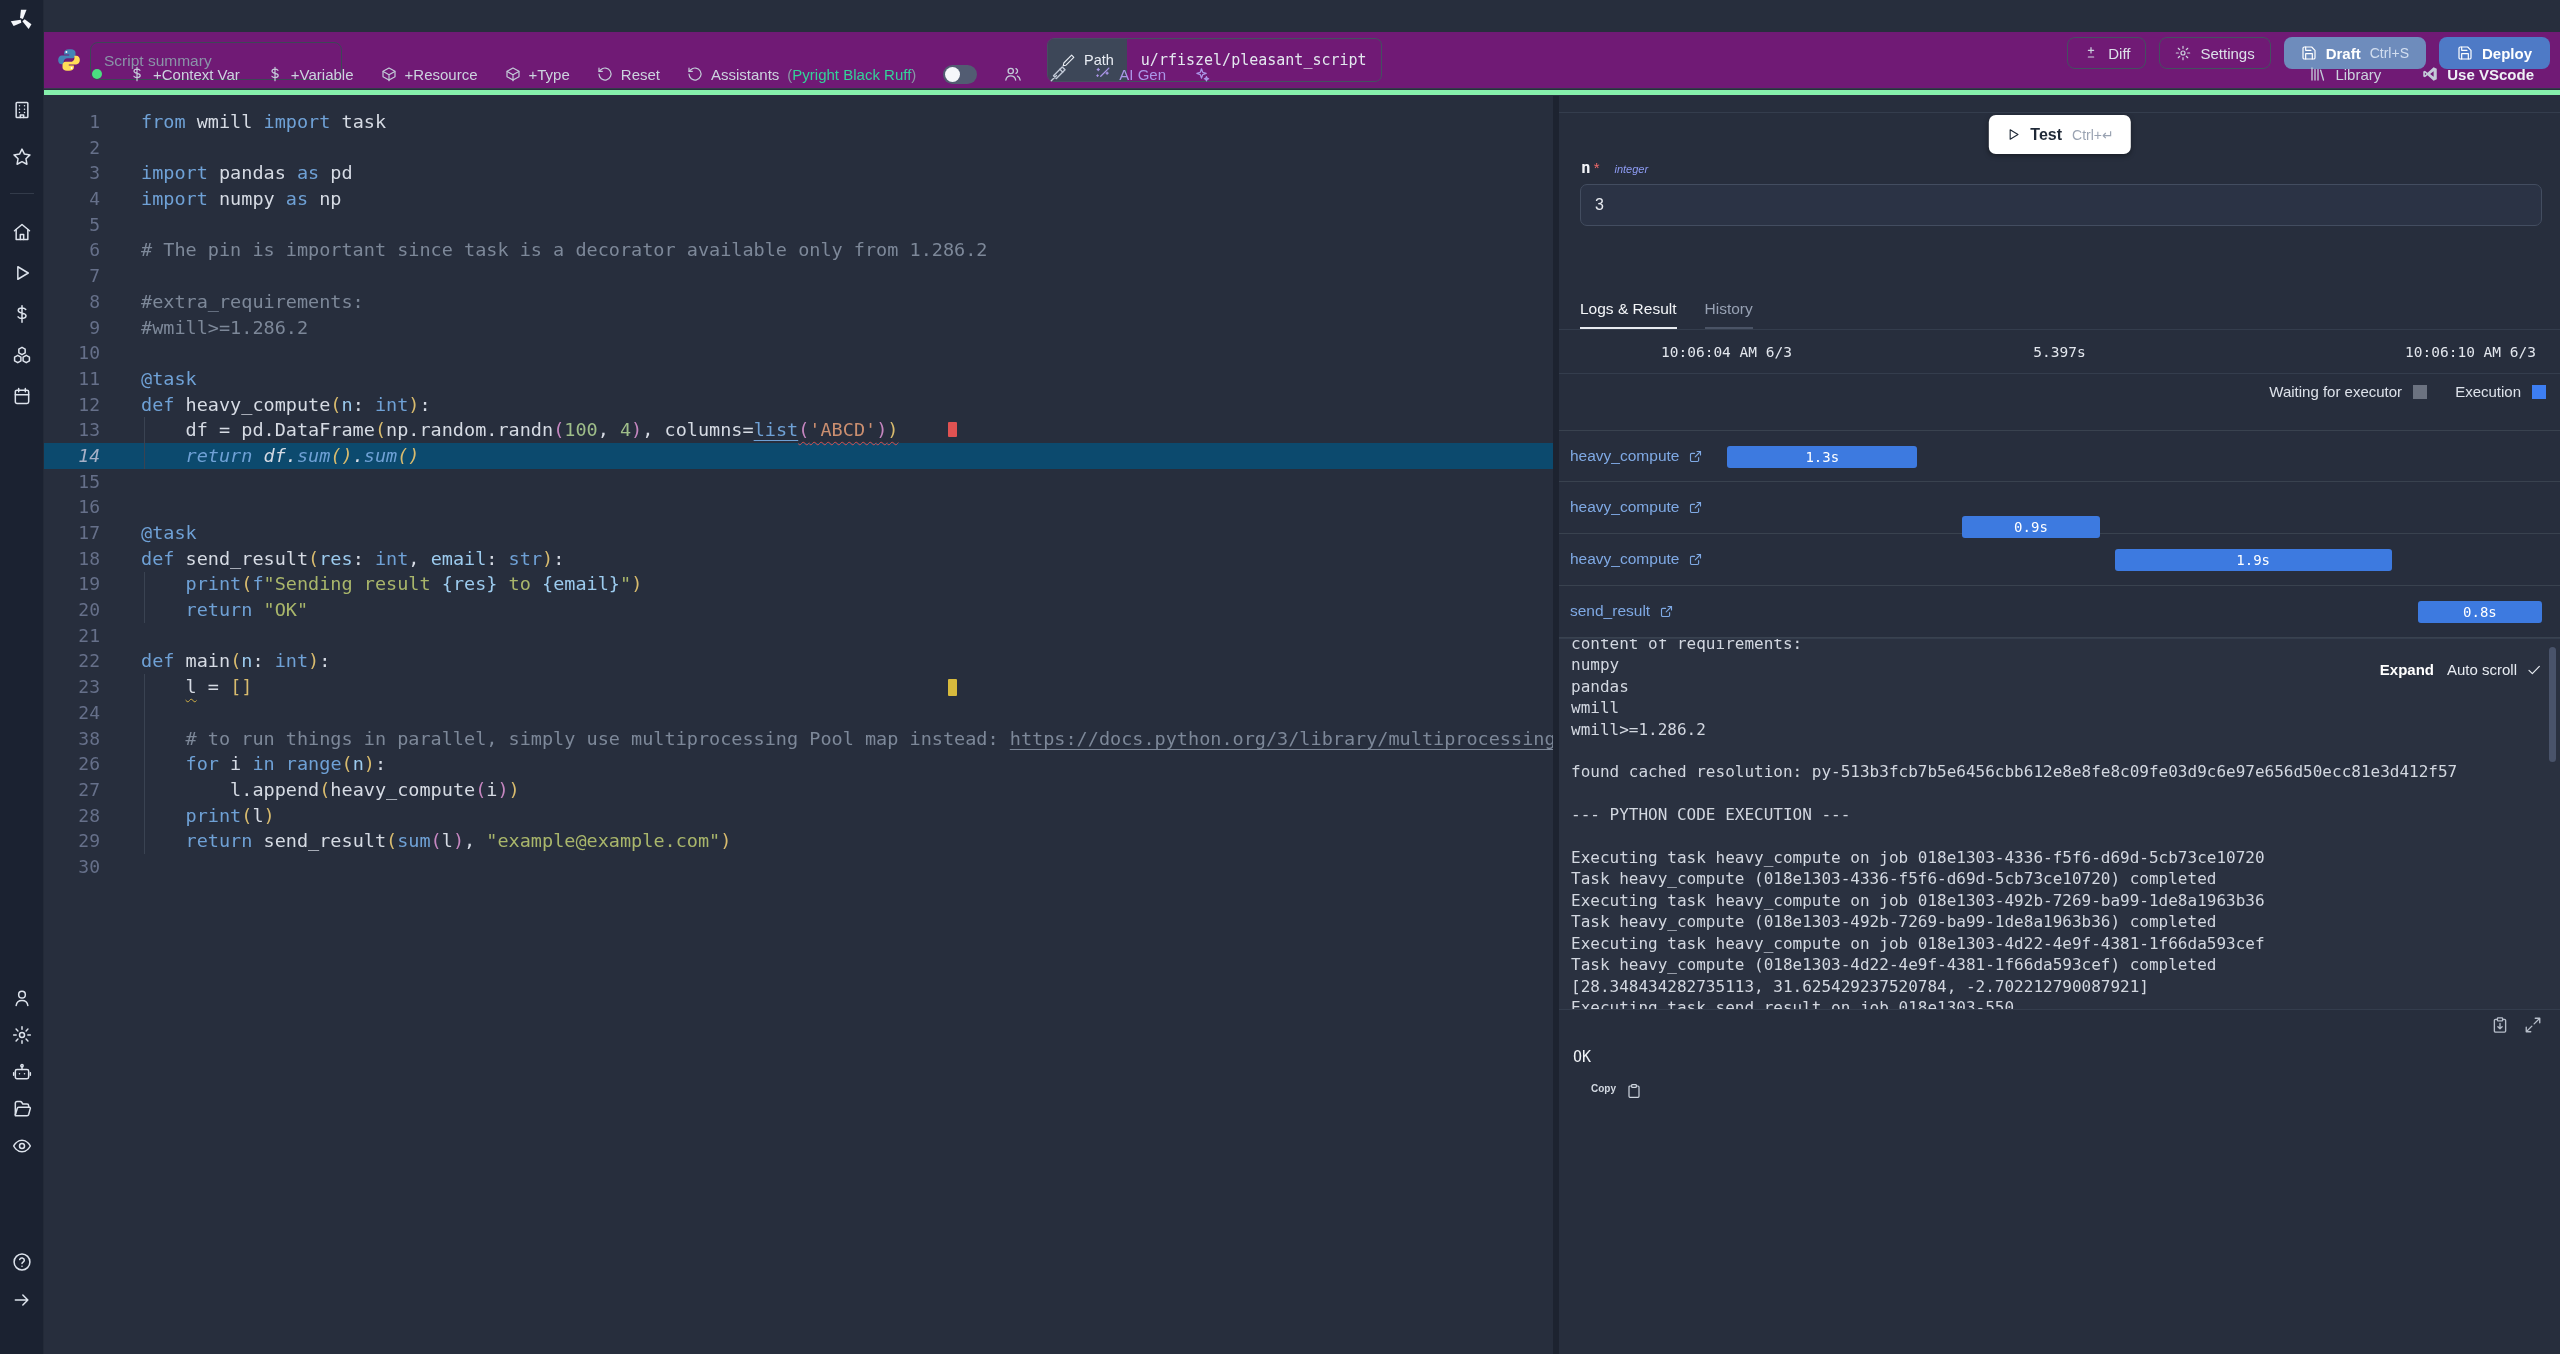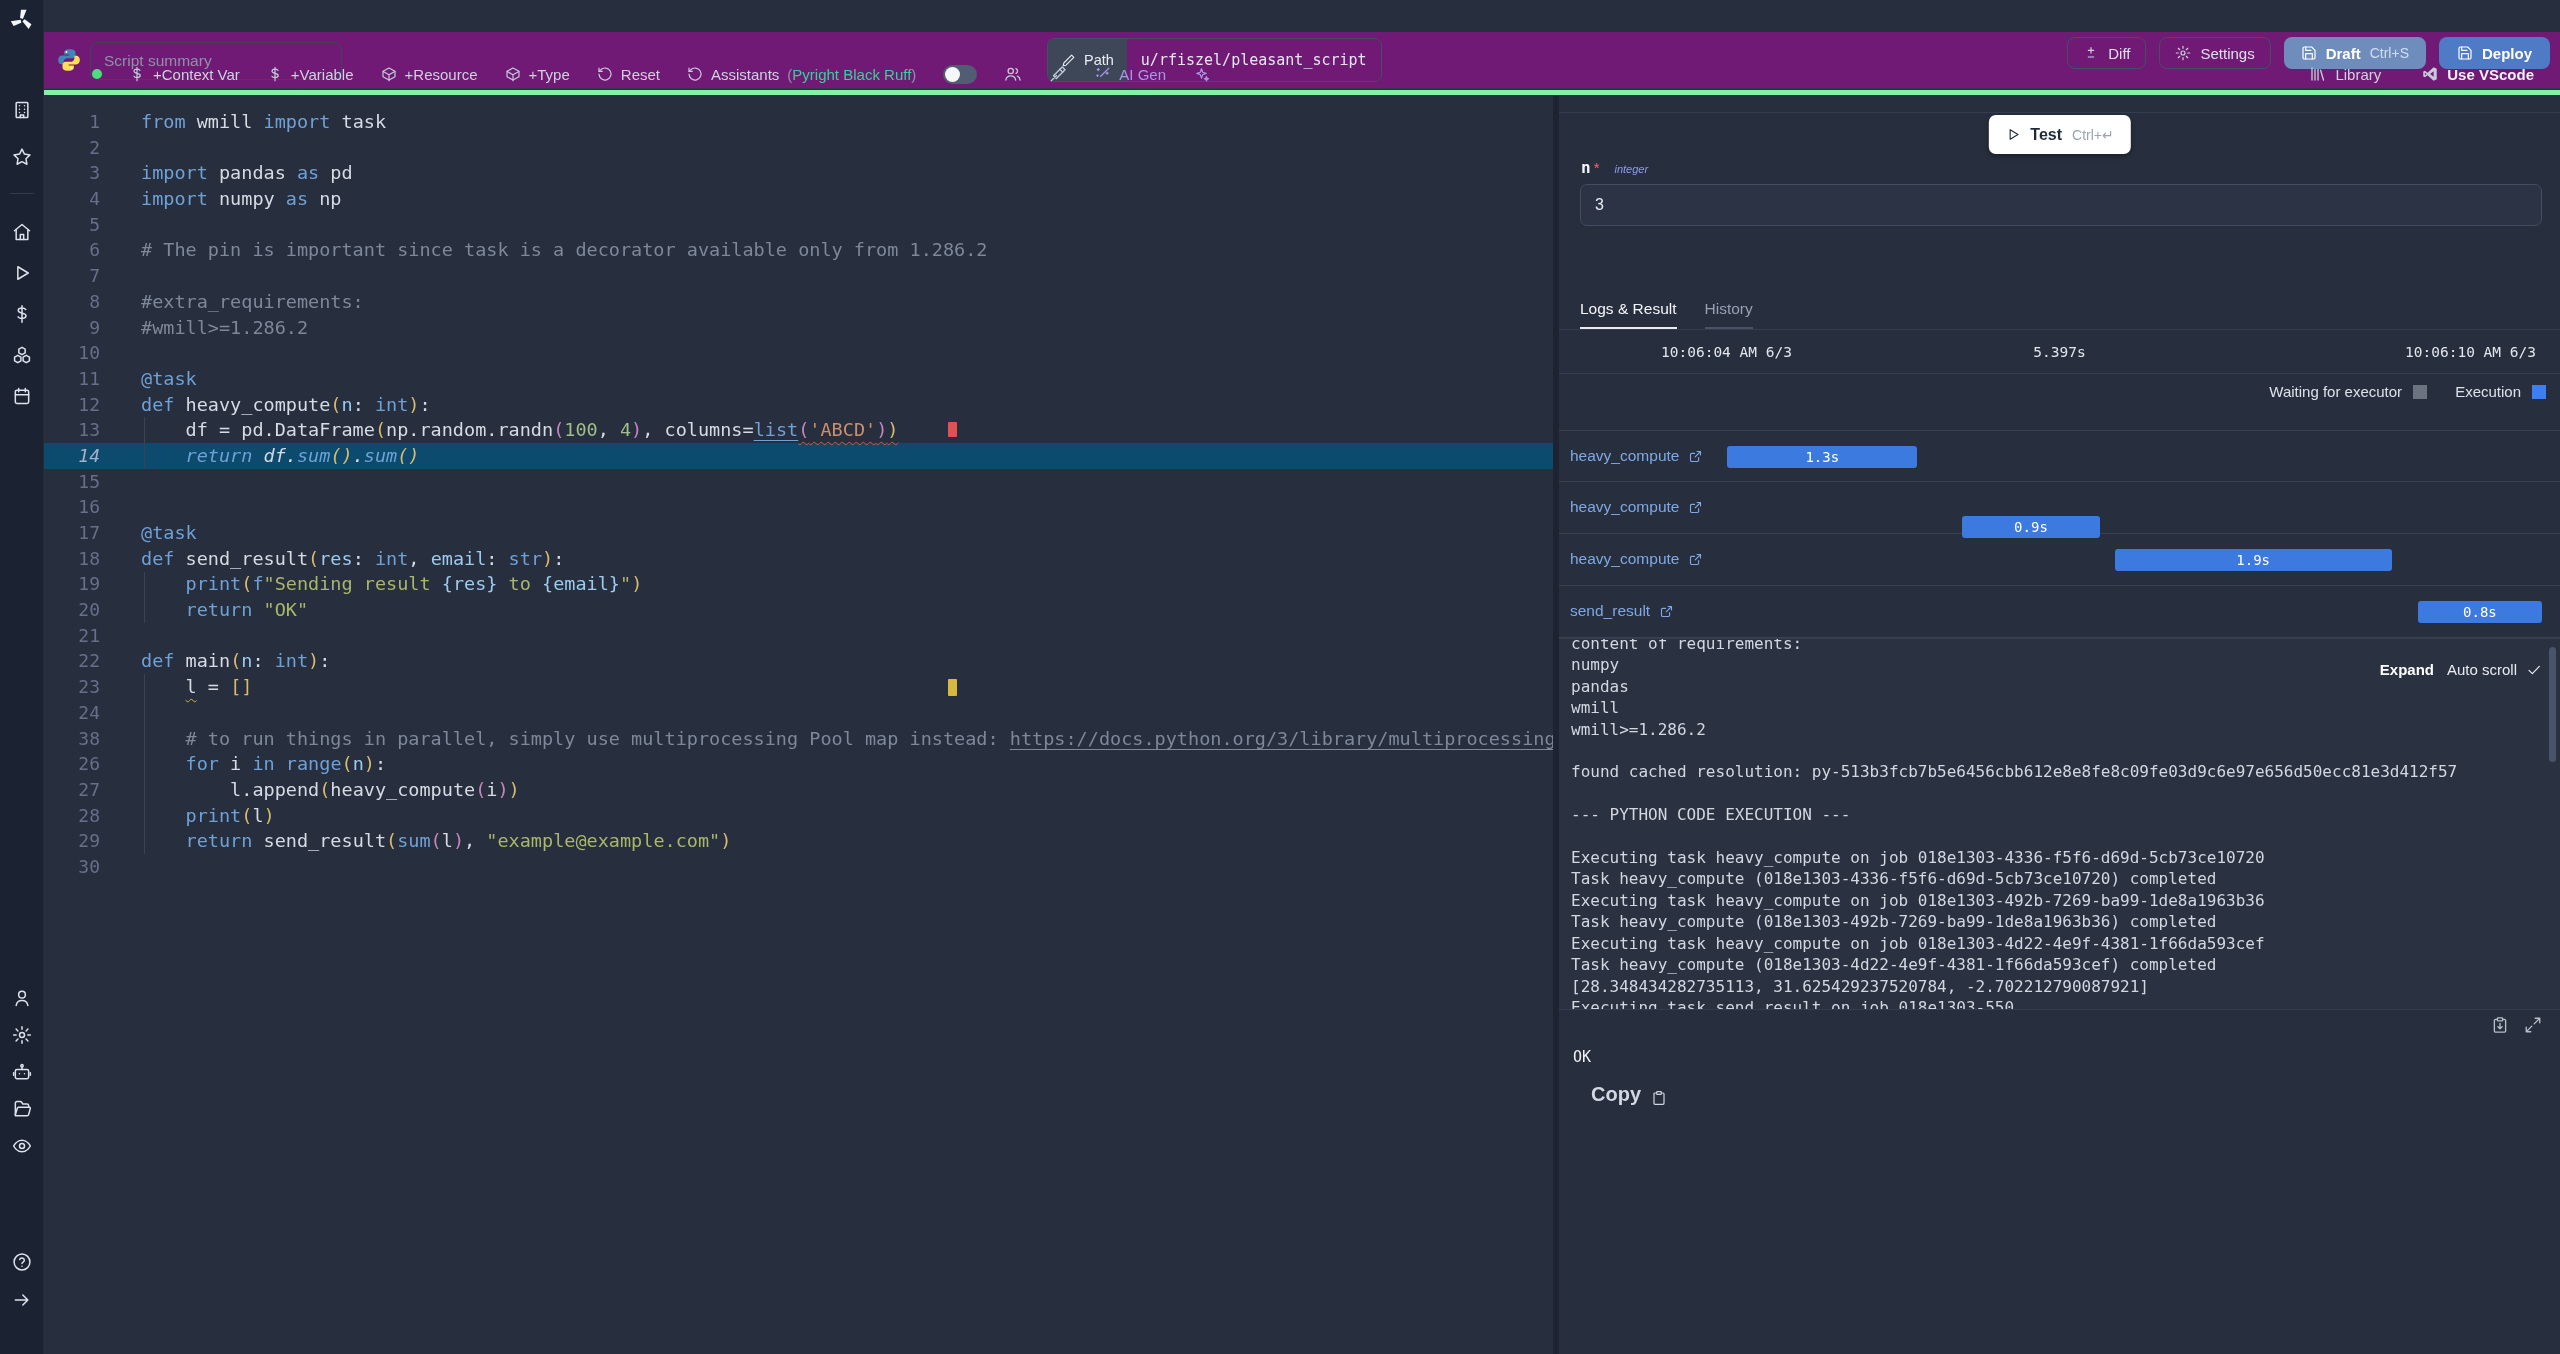--- a/index.html
+++ b/index.html
@@ -106,21 +106,21 @@
   #logs { position:absolute; top:542px; left:0; right:0; height:372px; background:#2a3140; border-top:1px solid #343d4d; border-bottom:1px solid #343d4d; overflow:hidden; padding-left:12px; }
   #logs-inner { margin-top:-6px; font-family:"DejaVu Sans Mono",monospace; font-size:16px; line-height:21.4px; color:#d2d7e0; white-space:pre; }
   #logs-overlay { position:absolute; top:22px; right:18px; display:flex; gap:13px; align-items:center; font-size:15px; color:#e8ecf2; }
   #expand-btn { font-weight:700; color:#fff; cursor:pointer; }
   #autoscroll { display:flex; align-items:center; gap:9px; cursor:pointer; }
   #autoscroll .icon { color:#e8ecf2; }
   #logs-thumb { position:absolute; right:4px; top:8px; width:7px; height:115px; background:#49536a; border-radius:4px; }
   #logs-actions { position:absolute; top:920px; right:18px; display:flex; gap:15px; color:#b6bdc9; }
   #logs-actions .icon { cursor:pointer; }
   #result-value { position:absolute; top:952px; left:14px; font-family:"DejaVu Sans Mono",monospace; font-size:15px; color:#eef1f5; }
-  #copy-btn { position:absolute; top:986px; left:26px; display:flex; gap:10px; align-items:flex-end; font-size:20px; color:#d2d8e1; font-weight:600; background:none; border:none; font-family:inherit; cursor:pointer; }
+  #copy-btn { position:absolute; top:986px; left:26px; display:flex; gap:10px; align-items:flex-start; font-size:10px; color:#d2d8e1; font-weight:600; background:none; border:none; font-family:inherit; cursor:pointer; }
   #copy-btn .icon { color:#cfd6df; }
 </style>
 </head>
 <body>
 
 <aside id="sidebar">
   <div id="app-logo">
     <svg viewBox="0 0 24 24" fill="#f4f6fa" stroke="none">
       <path d="M11 2.5h5.2l-3.4 8.6-2.6-.9z"></path>
       <path d="M11 2.5h5.2l-3.4 8.6-2.6-.9z" transform="rotate(120 12 12)"></path>

